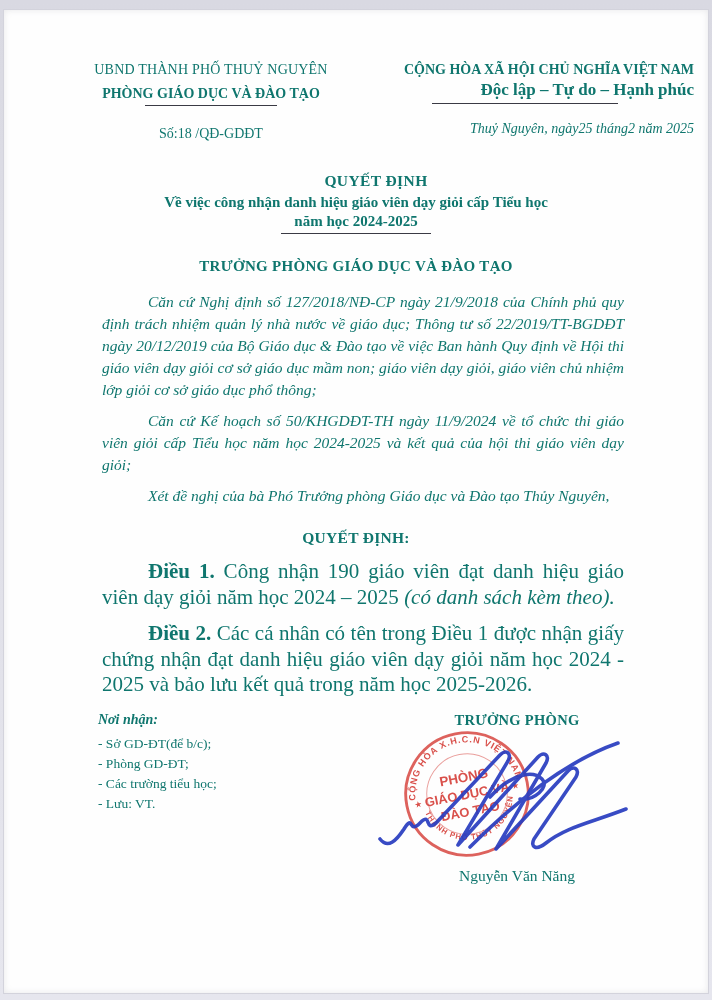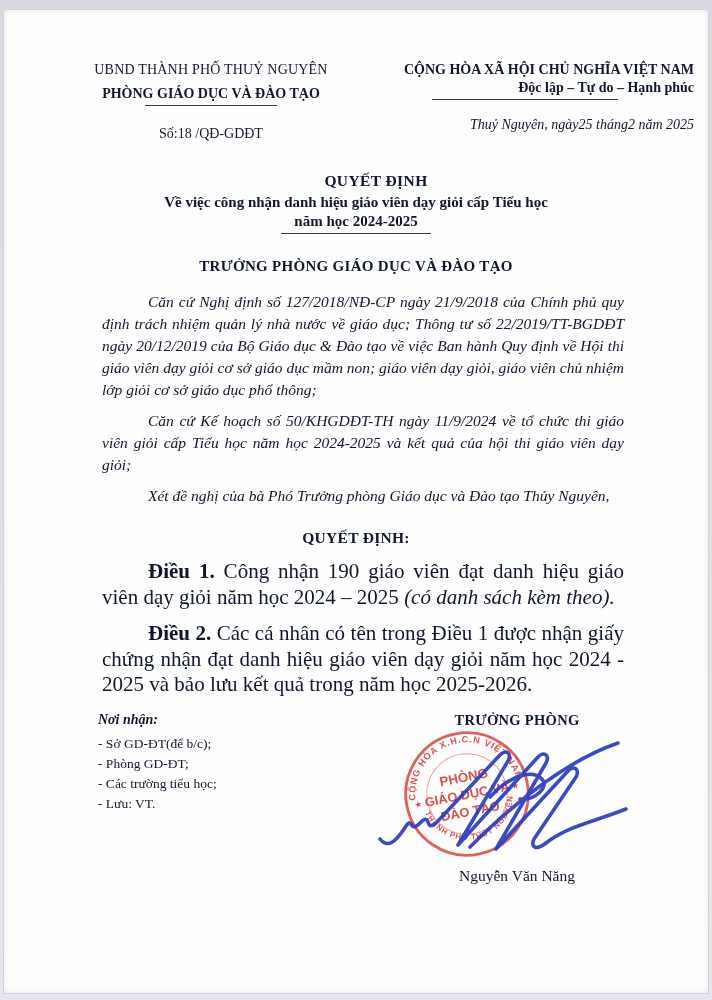--- a/index.html
+++ b/index.html
@@ -13,31 +13,31 @@
     width: 712px; height: 1000px;
     padding: 9px 3px 6px 3px;
     background: linear-gradient(180deg, #d9d9e2 0%, #e6e6ee 100%);
   }
   .page {
     width: 100%; height: 100%;
     background: #fefefe;
     border: 1px solid #d3d3dc;
     box-shadow: inset 0 0 6px rgba(120,120,140,.18);
     padding-top: 52px;
-    color: #0f172a;
+    color: #0f766e;
     position: relative;
   }
   
   .header-row { display: flex; align-items: flex-start; }
   .header-left { width: 290px; margin-left: 62px; text-align: center; }
   .header-right { flex: 1; text-align: right; padding-right: 14px; }
   .h-line1 { font-size: 14px; letter-spacing: .2px; }
   .h-line2 { font-size: 14px; font-weight: bold; margin-top: 8px; }
   .h-rep  { font-size: 14px; font-weight: bold; }
-  .h-motto { font-size: 14px; font-weight: bold; margin-top: 2px; }
+  .h-motto { font-size: 17px; font-weight: bold; margin-top: 2px; }
   .rule { height: 0; border-bottom: 1.4px solid #3a3a44; margin: 3px auto 0 auto; }
   .rule-left { width: 132px; }
   .rule-right { width: 186px; }
   .rule-title { width: 150px; }
   .doc-number { font-size: 14px; margin-top: 20px; }
   .date-line { font-size: 14px; font-style: italic; margin-top: 17px; }
   
   .title-block { text-align: center; margin-top: 30px; }
   .title-main { font-size: 15.5px; font-weight: bold; letter-spacing: .4px; padding-left: 40px; }
   .title-sub { font-size: 15px; font-weight: bold; margin-top: 4px; }

